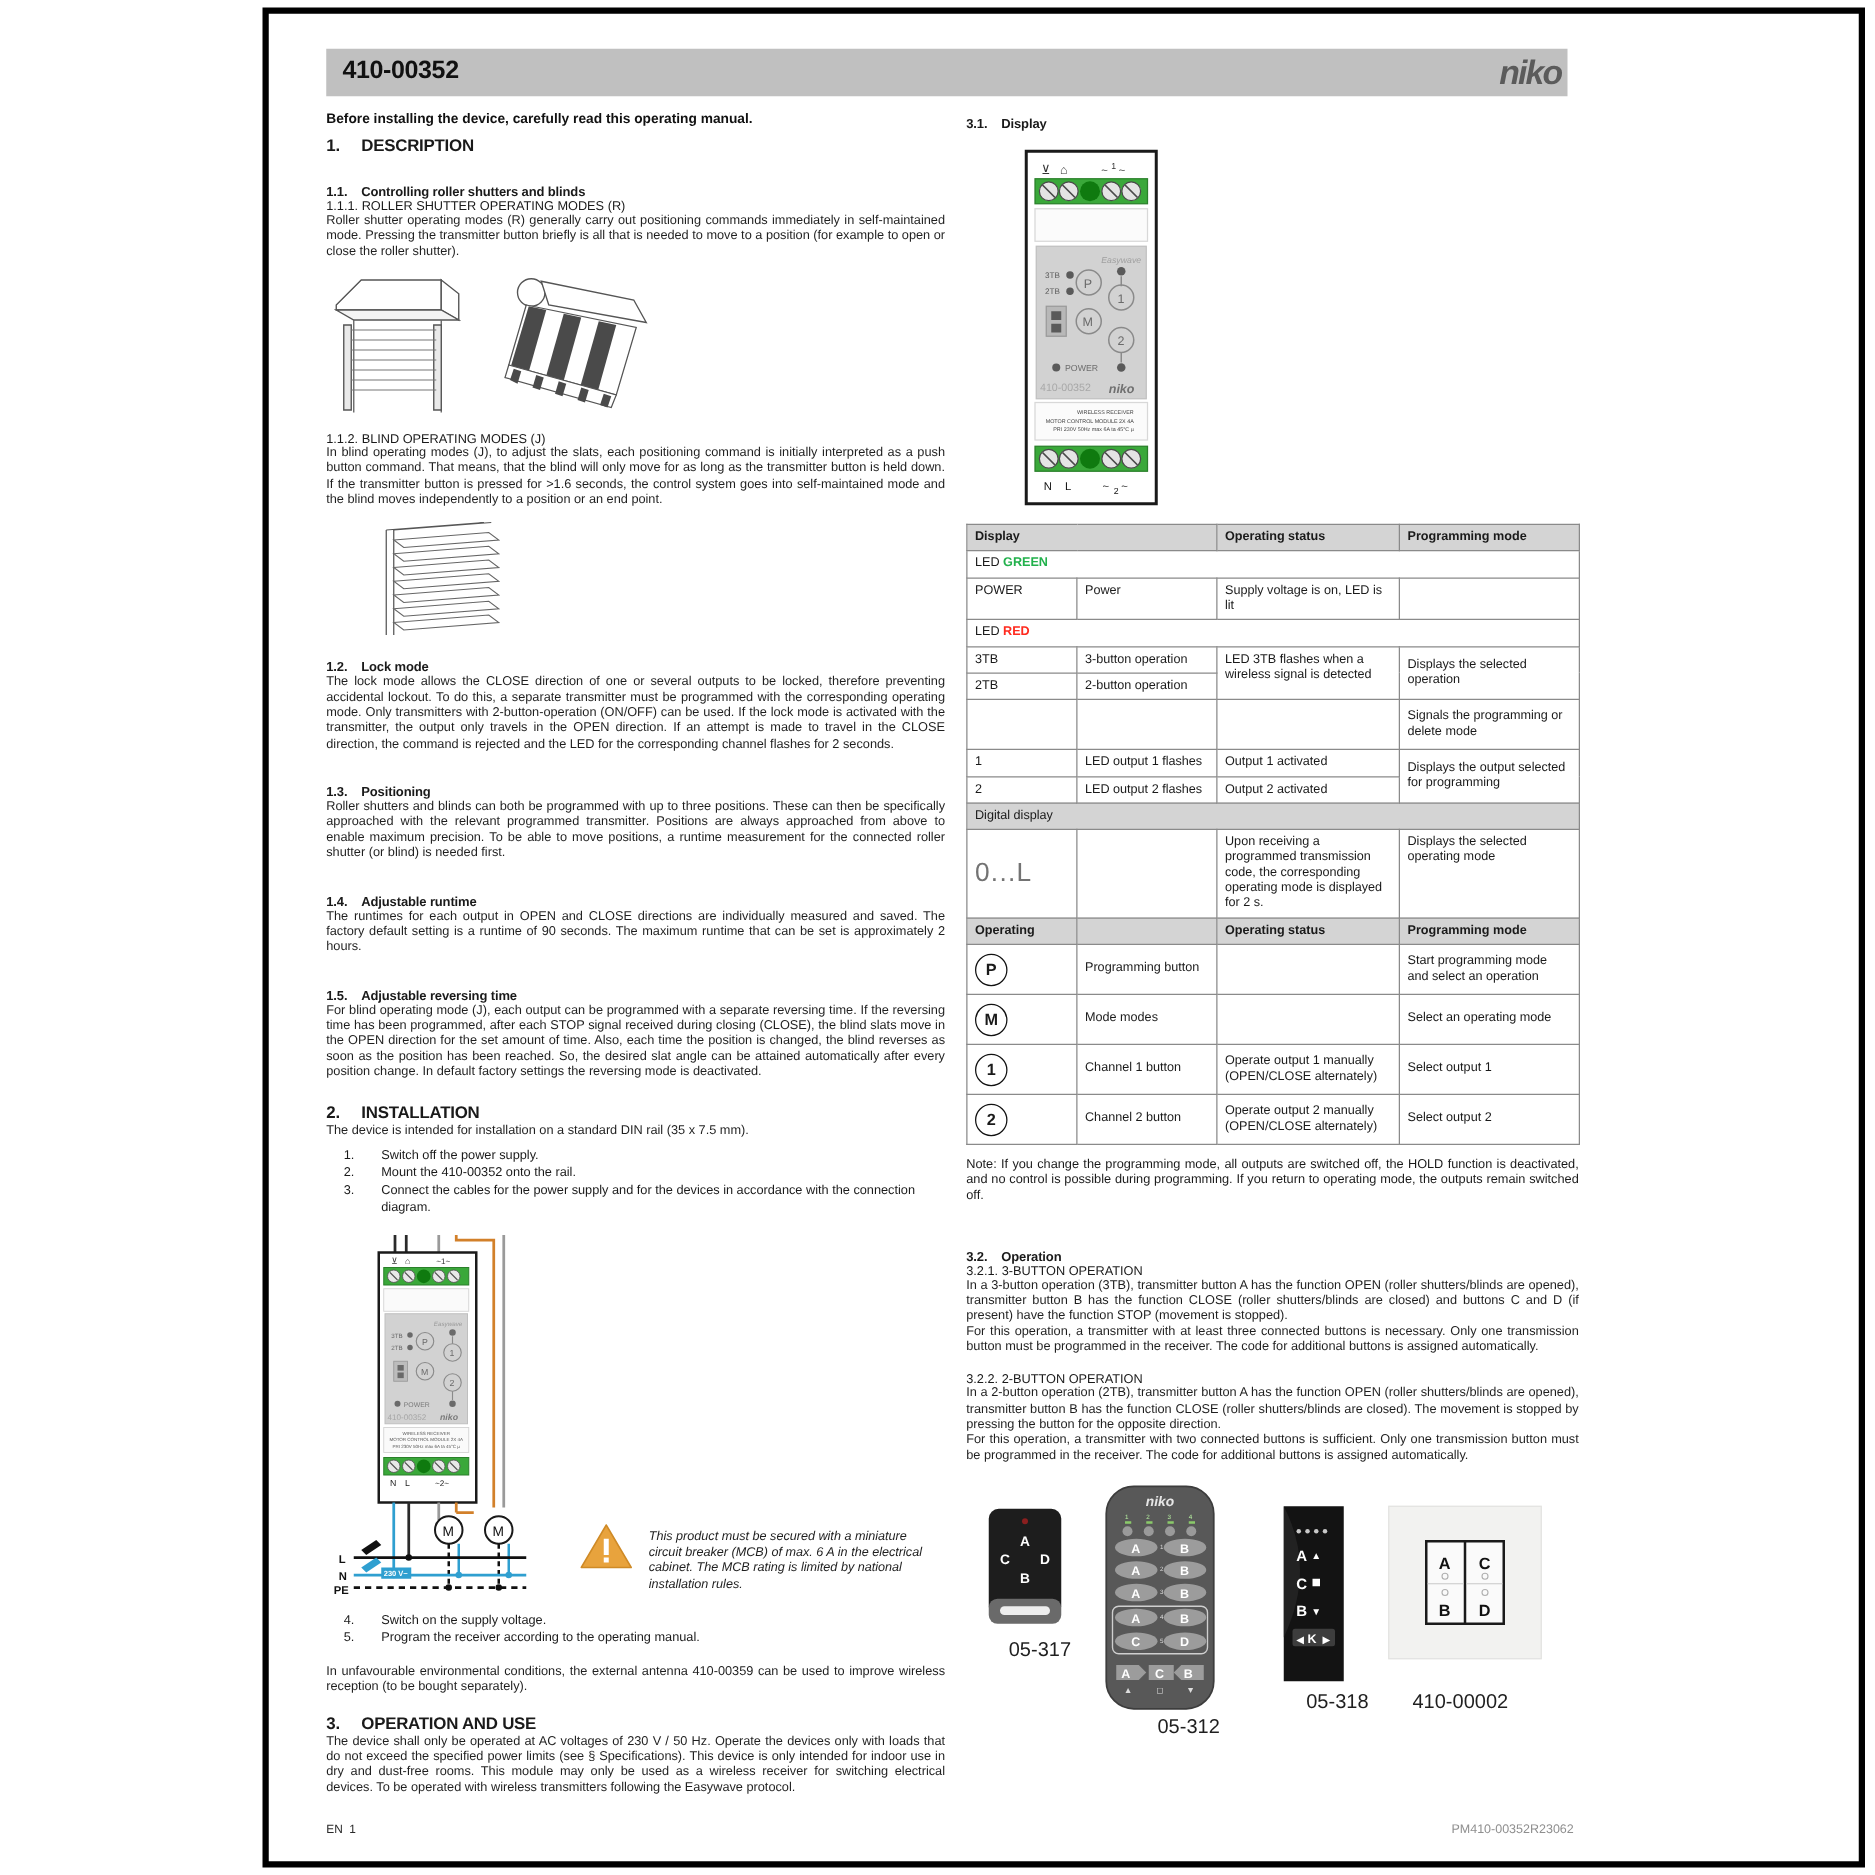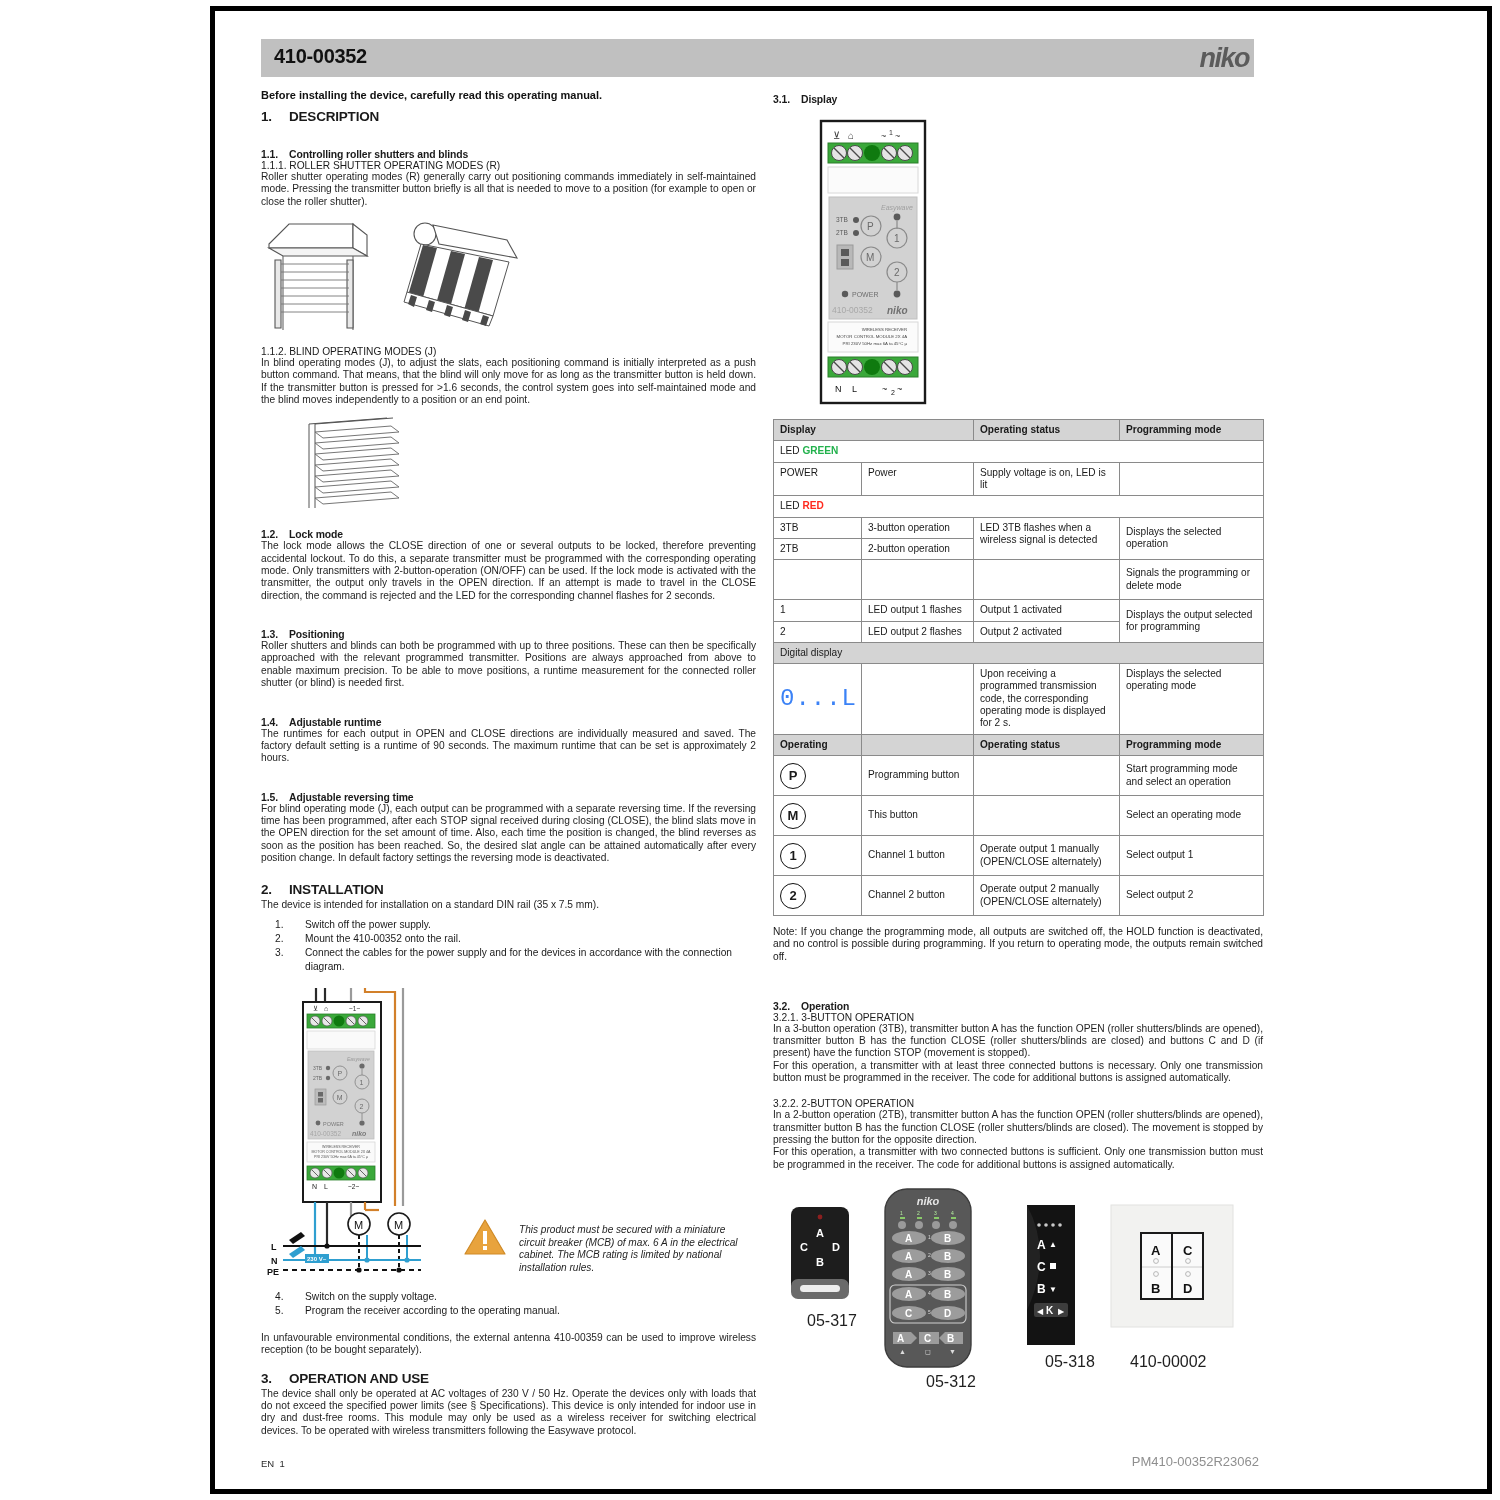--- a/index.html
+++ b/index.html
@@ -95,36 +95,36 @@
   td.ledband { background:#fff; font-weight:normal; }
   .green { color:#22b14c; font-weight:bold; }
   .red { color:#ff2a1e; font-weight:bold; }
   .btn-circ {
     display:inline-block; width:26px; height:26px; line-height:24px;
     border:1.4px solid #111; border-radius:50%;
     text-align:center; font-size:13px; font-weight:bold;
   }
   .cellctr { text-align:center; }
   .seg {
-    font-family:Liberation Mono, monospace; font-size:24px; color:#3b82f6;
+    font-family:Liberation Sans, sans-serif; font-size:21px; color:#737373;
     letter-spacing:1px;
   }
 
   .note { font-size:10.2px; line-height:1.22; text-align:justify; margin-top:10px; }
 
   
   .tx-row { position:relative; height:205px; margin-top:16px; }
   .tx-cap { position:absolute; font-size:16px; color:#1f1f1f;padding-left:20px; }
 
   
   .footer-left {
     position:absolute; left:0px; bottom:0px; font-size:9.5px; color:#2a2a2a;text-align:right;
   }
   .footer-right {
-    position:absolute; right:2px; bottom:0px; font-size:13px; color:#8f8f8f;
+    position:absolute; right:2px; bottom:0px; font-size:10px; color:#8f8f8f;
   }
 </style>
 </head>
 <body>
 
 <div class="page">
 <div class="frame">
 <div class="content">
 
   <div class="hdr-bar"></div>
@@ -520,21 +520,21 @@
           <th>Programming mode</th>
         </tr>
         <tr>
           <td class="cellctr" style="vertical-align:middle;height:40px"><span class="btn-circ">P</span></td>
           <td style="vertical-align:middle">Programming button</td>
           <td></td>
           <td style="vertical-align:middle">Start programming mode and select an operation</td>
         </tr>
         <tr>
           <td class="cellctr" style="vertical-align:middle;height:40px"><span class="btn-circ">M</span></td>
-          <td style="vertical-align:middle">This button</td>
+          <td style="vertical-align:middle">Mode modes</td>
           <td></td>
           <td style="vertical-align:middle">Select an operating mode</td>
         </tr>
         <tr>
           <td class="cellctr" style="vertical-align:middle;height:40px"><span class="btn-circ">1</span></td>
           <td style="vertical-align:middle">Channel 1 button</td>
           <td style="vertical-align:middle">Operate output 1 manually (OPEN/CLOSE alternately)</td>
           <td style="vertical-align:middle">Select output 1</td>
         </tr>
         <tr>

